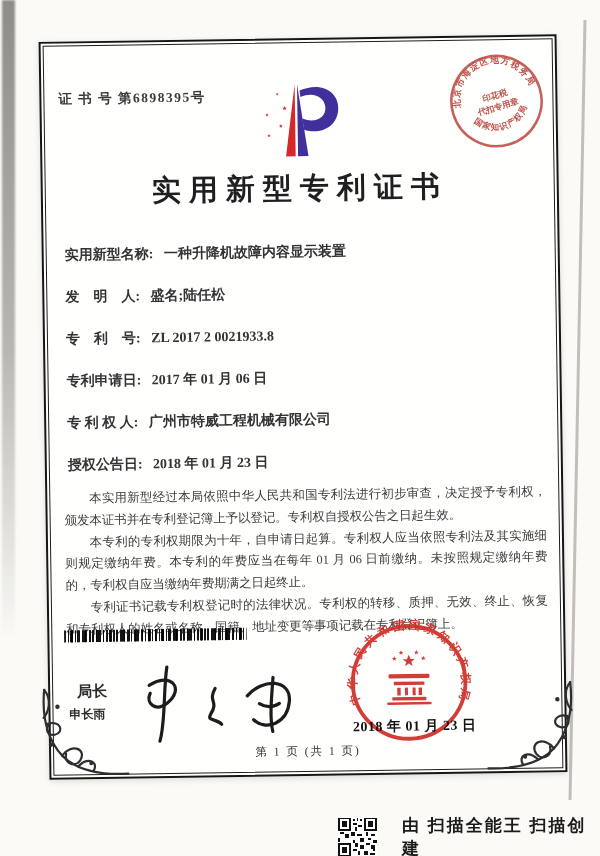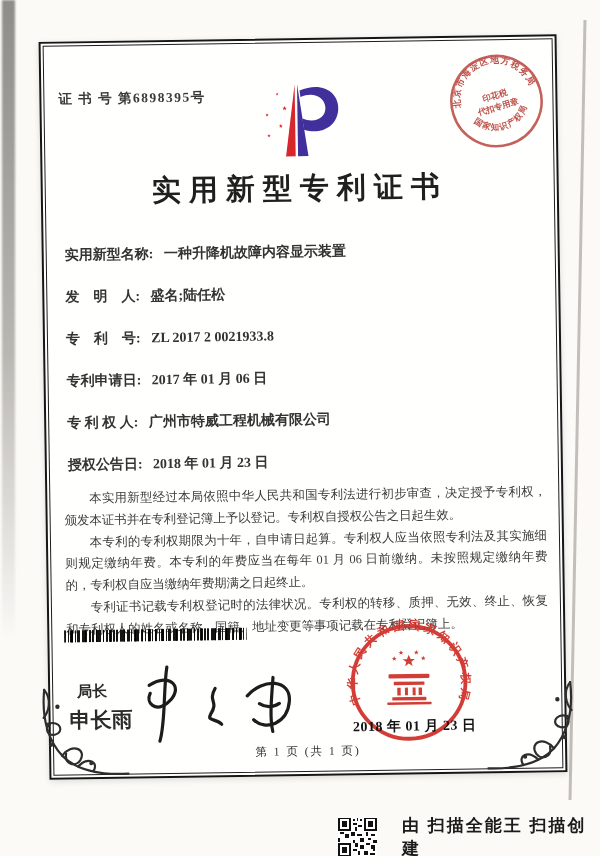--- a/index.html
+++ b/index.html
@@ -34,21 +34,21 @@
   .paras{position:absolute;left:14px;right:12px;top:442px;}
   .paras p{margin:0;font-size:12.4px;line-height:1.76;text-align:justify;
     text-indent:2em;color:#3b3b3b;font-weight:500;}
   .barcode{position:absolute;left:12px;top:584px;width:182px;height:12px;
     background:
       repeating-linear-gradient(90deg,#141414 0 2px,transparent 2px 4px,#141414 4px 5px,transparent 5px 7px),
       repeating-linear-gradient(90deg,#141414 0 1px,transparent 1px 6px,#141414 6px 9px,transparent 9px 13px);
     background-blend-mode:multiply;}
   .signer-title{position:absolute;left:24px;top:636px;font-size:15px;font-weight:700;
     font-family:"Liberation Sans","DejaVu Sans",sans-serif;}
-  .signer-name{position:absolute;left:16px;top:660px;font-size:21px;font-weight:700;
+  .signer-name{position:absolute;left:16px;top:660px;font-size:12px;font-weight:700;
     font-family:"Liberation Sans","DejaVu Sans",sans-serif;}
   .signature{position:absolute;left:80px;top:608px;width:185px;height:95px;}
   .issue-seal{position:absolute;left:292px;top:577px;width:128px;height:128px;}
   .seal-date{position:absolute;left:294px;top:676px;width:134px;text-align:center;
     font-size:14px;font-weight:700;letter-spacing:.5px;color:#141414;}
   .page-footer{position:absolute;left:0;right:0;top:701px;text-align:center;
     font-size:11.5px;letter-spacing:2px;color:#2e2e2e;}
   .orn{position:absolute;width:92px;height:92px;bottom:-5px;}
   .orn.left{left:-16px;}
   .orn.right{right:-16px;transform:scaleX(-1);}

